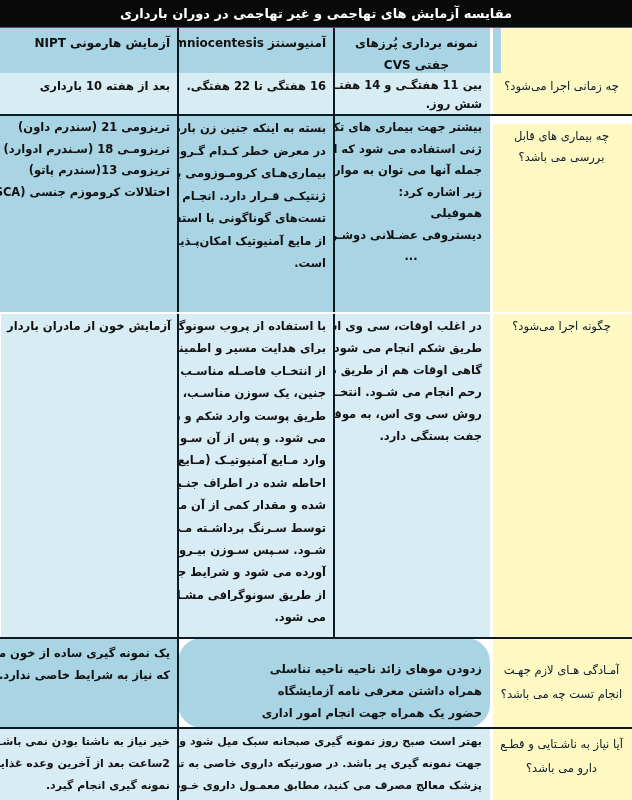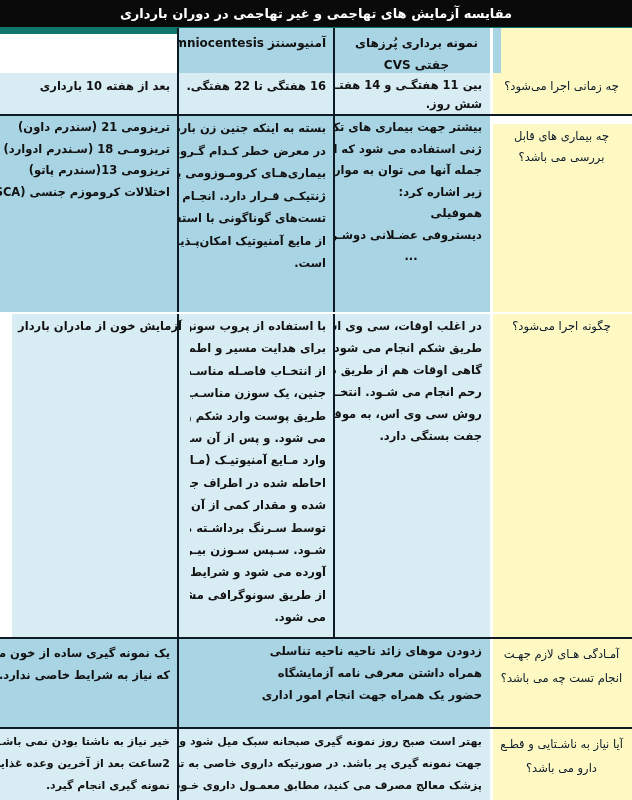--- a/index.html
+++ b/index.html
@@ -1,19 +1,19 @@
 <!DOCTYPE html>
 <html><head>
 <meta charset="utf-8">
 <style>
   html, body { margin: 0; padding: 0; background: #ffffff; }
   body { width: 632px; height: 800px; overflow: hidden; position: relative;
          font-family: "DejaVu Sans", sans-serif; color: #111; }
   .title-bar { position: absolute; left: 0; top: 0; width: 632px; height: 27px; background: #0a0a0a;
-               border-bottom: 7px solid #0f766e; color: #fff; font-weight: bold; font-size: 13px;
+               border-bottom: 2px solid #0f766e; color: #fff; font-weight: bold; font-size: 13px;
                display: flex; align-items: center; justify-content: center; direction: rtl; }
   .grid { position: absolute; left: 0; top: 28px; width: 632px; height: 772px; }
   .cell { position: absolute; box-sizing: border-box; direction: rtl; text-align: right;
           font-size: 11.5px; font-weight: bold; line-height: 23px; padding: 2px 8px 2px 6px; overflow: hidden; }
   .rowhead { background: #fef9c3; color: #0b1a2a; font-weight: normal; text-align: center; }
   .light { background: #d8ecf3; }
   .mid { background: #a9d4e4; }
   .hdr { background: #a9d4e4; text-align: center; font-weight: bold; font-size: 12px; line-height: 22px; padding-top: 4px; }
   .hdr.c1 { text-align: right; }
   .hdr.c2 { text-align: right; }
@@ -29,20 +29,23 @@
 <div class="title-bar">مقایسه آزمایش های تهاجمی و غیر تهاجمی  در دوران بارداری</div>
 
 <div class="grid">
 
   <div class="cell rowhead" style="left:493px;top:0;width:139px;height:45px;"></div>
   <div class="cell hdr" style="left:334px;top:0;width:167px;height:45px;">
     <span class="line" style="white-space:normal;">نمونه برداری پُرزهای جفتی CVS</span>
   </div>
   <div class="cell hdr c2" style="left:178px;top:0;width:156px;height:45px;">
     <span class="line">آمنیوسنتز Amniocentesis</span>
+  </div>
+  <div class="cell hdr c1" style="left:0;top:0;width:178px;height:45px;">
+    <span class="line">آزمایش  هارمونی NIPT</span>
   </div>
 
   <div class="cell rowhead" style="left:493px;top:45px;width:139px;height:42px;">
     <span>چه زمانی اجرا می‌شود؟</span>
   </div>
   <div class="cell light" style="left:334px;top:45px;width:156px;height:42px;line-height:19px;padding-top:3px;">
     <span class="line">بین 11 هفتگـی و 14 هفتــه و</span>
     <span class="line">شش روز.</span>
   </div>
   <div class="cell light" style="left:178px;top:45px;width:156px;height:42px;">
@@ -100,28 +103,28 @@
     <span class="line">می شود. و پس از آن سـوزن،</span>
     <span class="line">وارد مـایع آمنیوتیـک (مـایع</span>
     <span class="line">احاطه شده در اطراف جنـین)،</span>
     <span class="line">شده و مقدار کمی از آن مـایع</span>
     <span class="line">توسط سـرنگ برداشـته مـی</span>
     <span class="line">شـود. سـپس سـوزن بیـرون</span>
     <span class="line">آورده می شود و شرایط جنین</span>
     <span class="line">از طریق سونوگرافی مشـاهده</span>
     <span class="line">می شود.</span>
   </div>
-  <div class="cell light" style="left:12px;top:285px;width:178px;height:393px;">
+  <div class="cell light" style="left:1px;top:285px;width:178px;height:393px;">
     <span class="line">آزمایش خون از مادران باردار</span>
   </div>
 
-  <div class="cell rowhead" style="left:493px;top:610px;width:139px;height:90px;line-height:24px;padding-top:4px;">
+  <div class="cell rowhead" style="left:493px;top:610px;width:139px;height:90px;line-height:24px;padding-top:20px;">
     <span>آمـادگی هـای لازم جهـت انجام تست چه می باشد؟</span>
   </div>
-  <div class="cell mid" style="left:178px;top:610px;width:312px;height:90px;line-height:22px;padding-top:2px;">
+  <div class="cell mid" style="left:178px;top:610px;width:312px;height:90px;line-height:22px;padding-top:20px;border-radius:24px;">
     <span class="line">زدودن موهای زائد ناحیه ناحیه تناسلی</span>
     <span class="line">همراه داشتن معرفی نامه آزمایشگاه</span>
     <span class="line">حضور یک همراه جهت انجام امور اداری</span>
   </div>
   <div class="cell mid" style="left:0;top:610px;width:178px;height:90px;line-height:22px;padding-top:4px;">
     <span class="line">یک نمونه گیری ساده از خون مادر</span>
     <span class="line">که نیاز به شرایط خاصی ندارد.</span>
   </div>
 
   <div class="cell rowhead" style="left:493px;top:700px;width:139px;height:72px;line-height:24px;padding-top:4px;">

